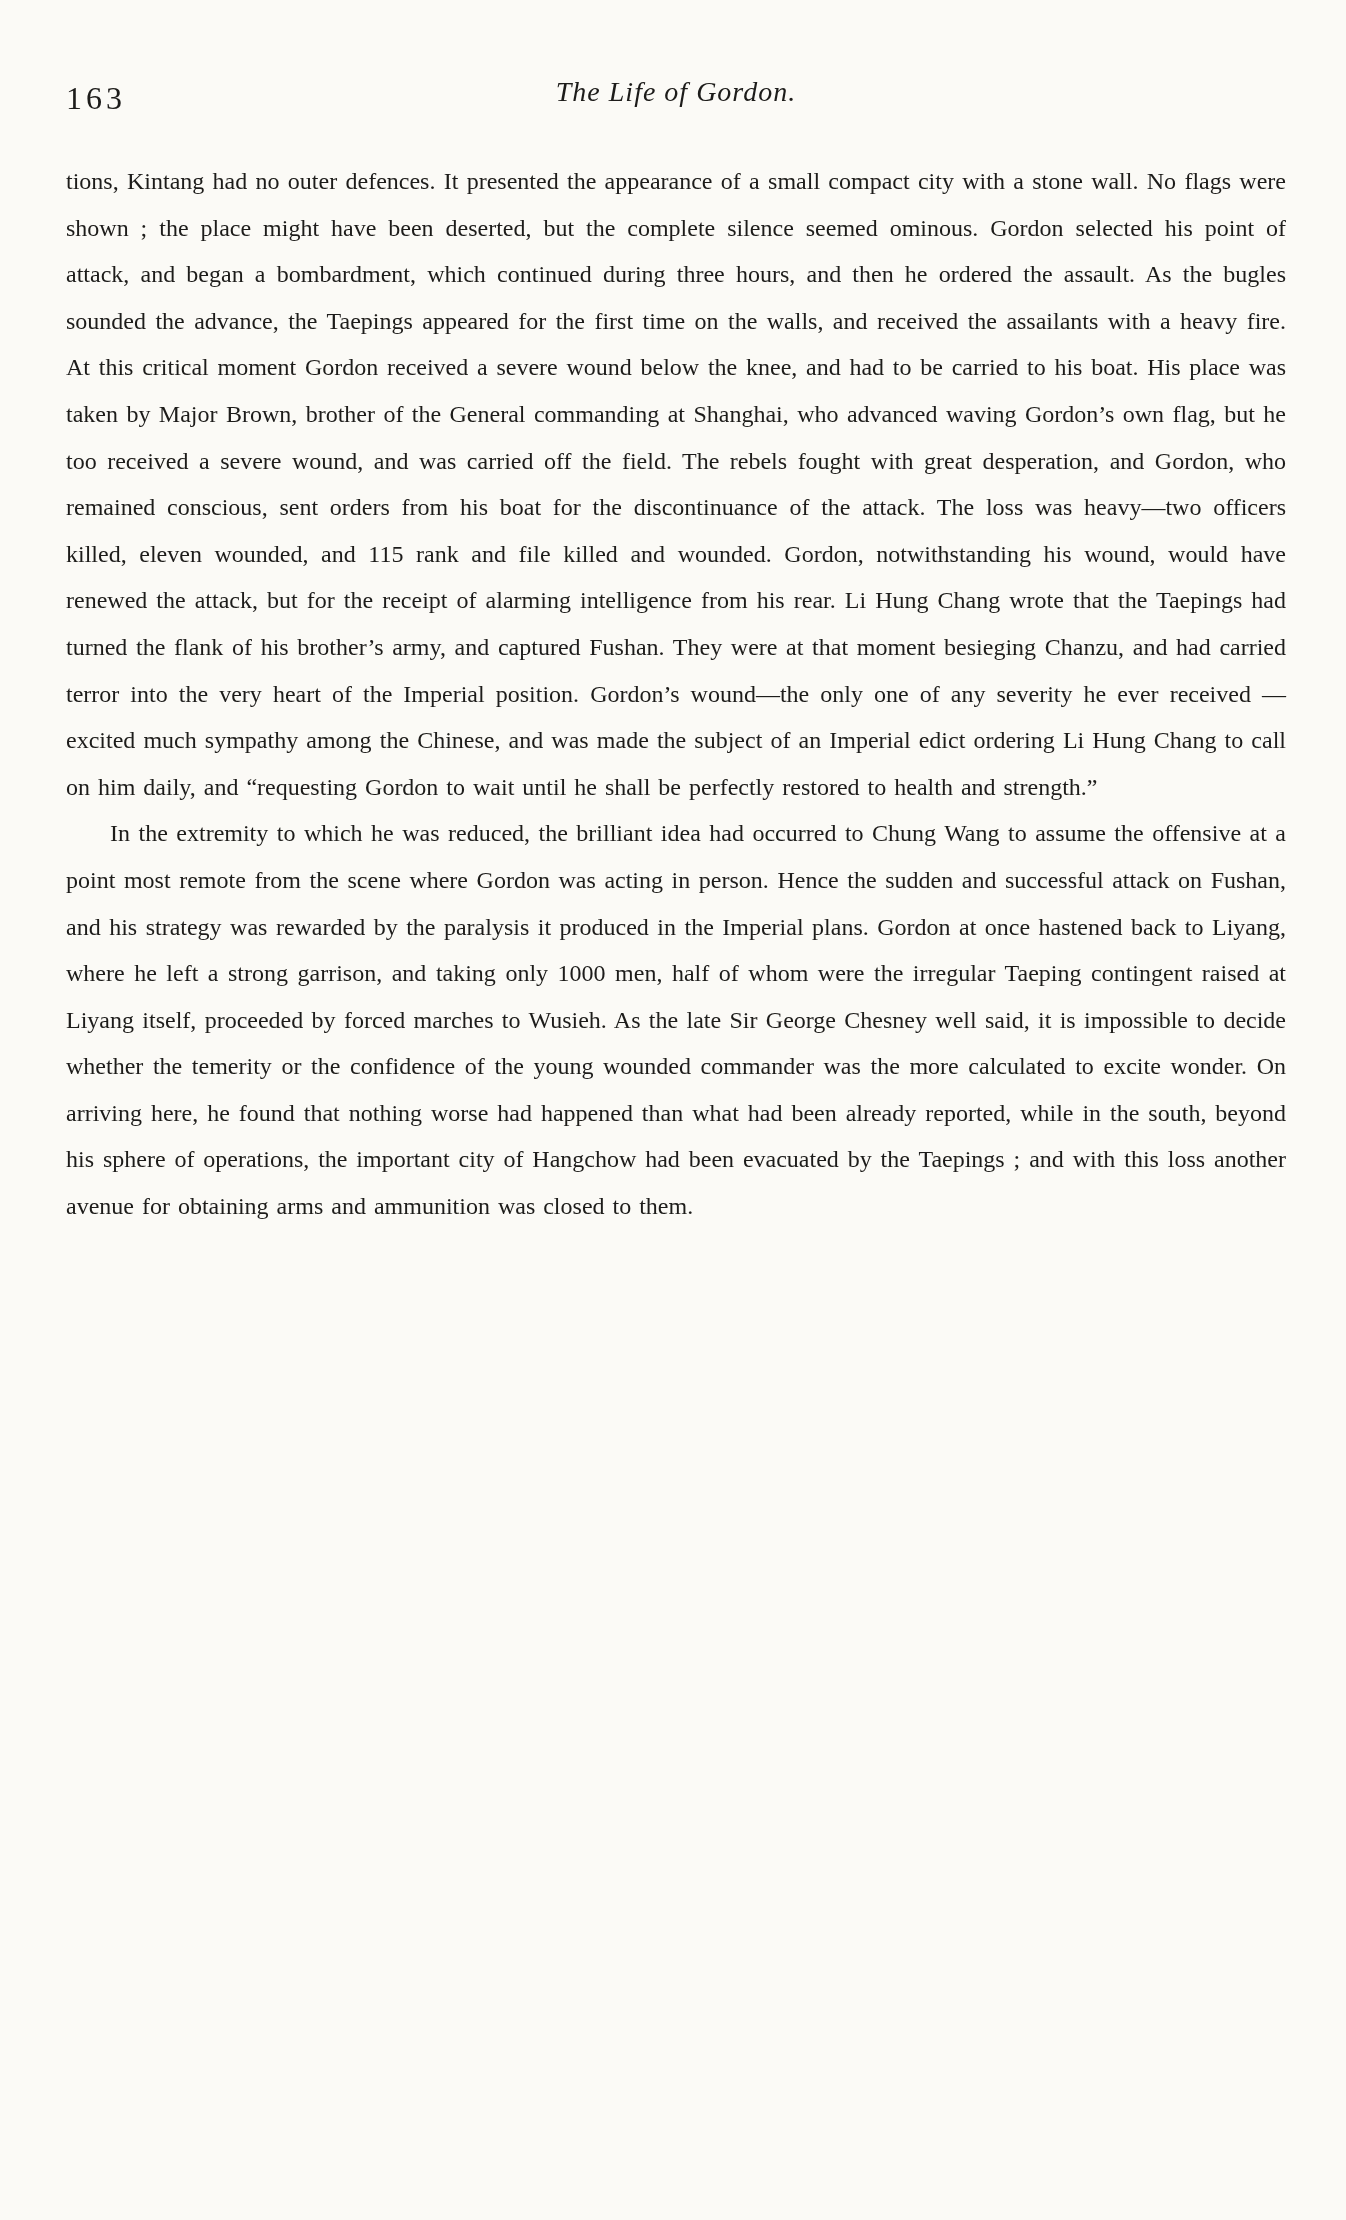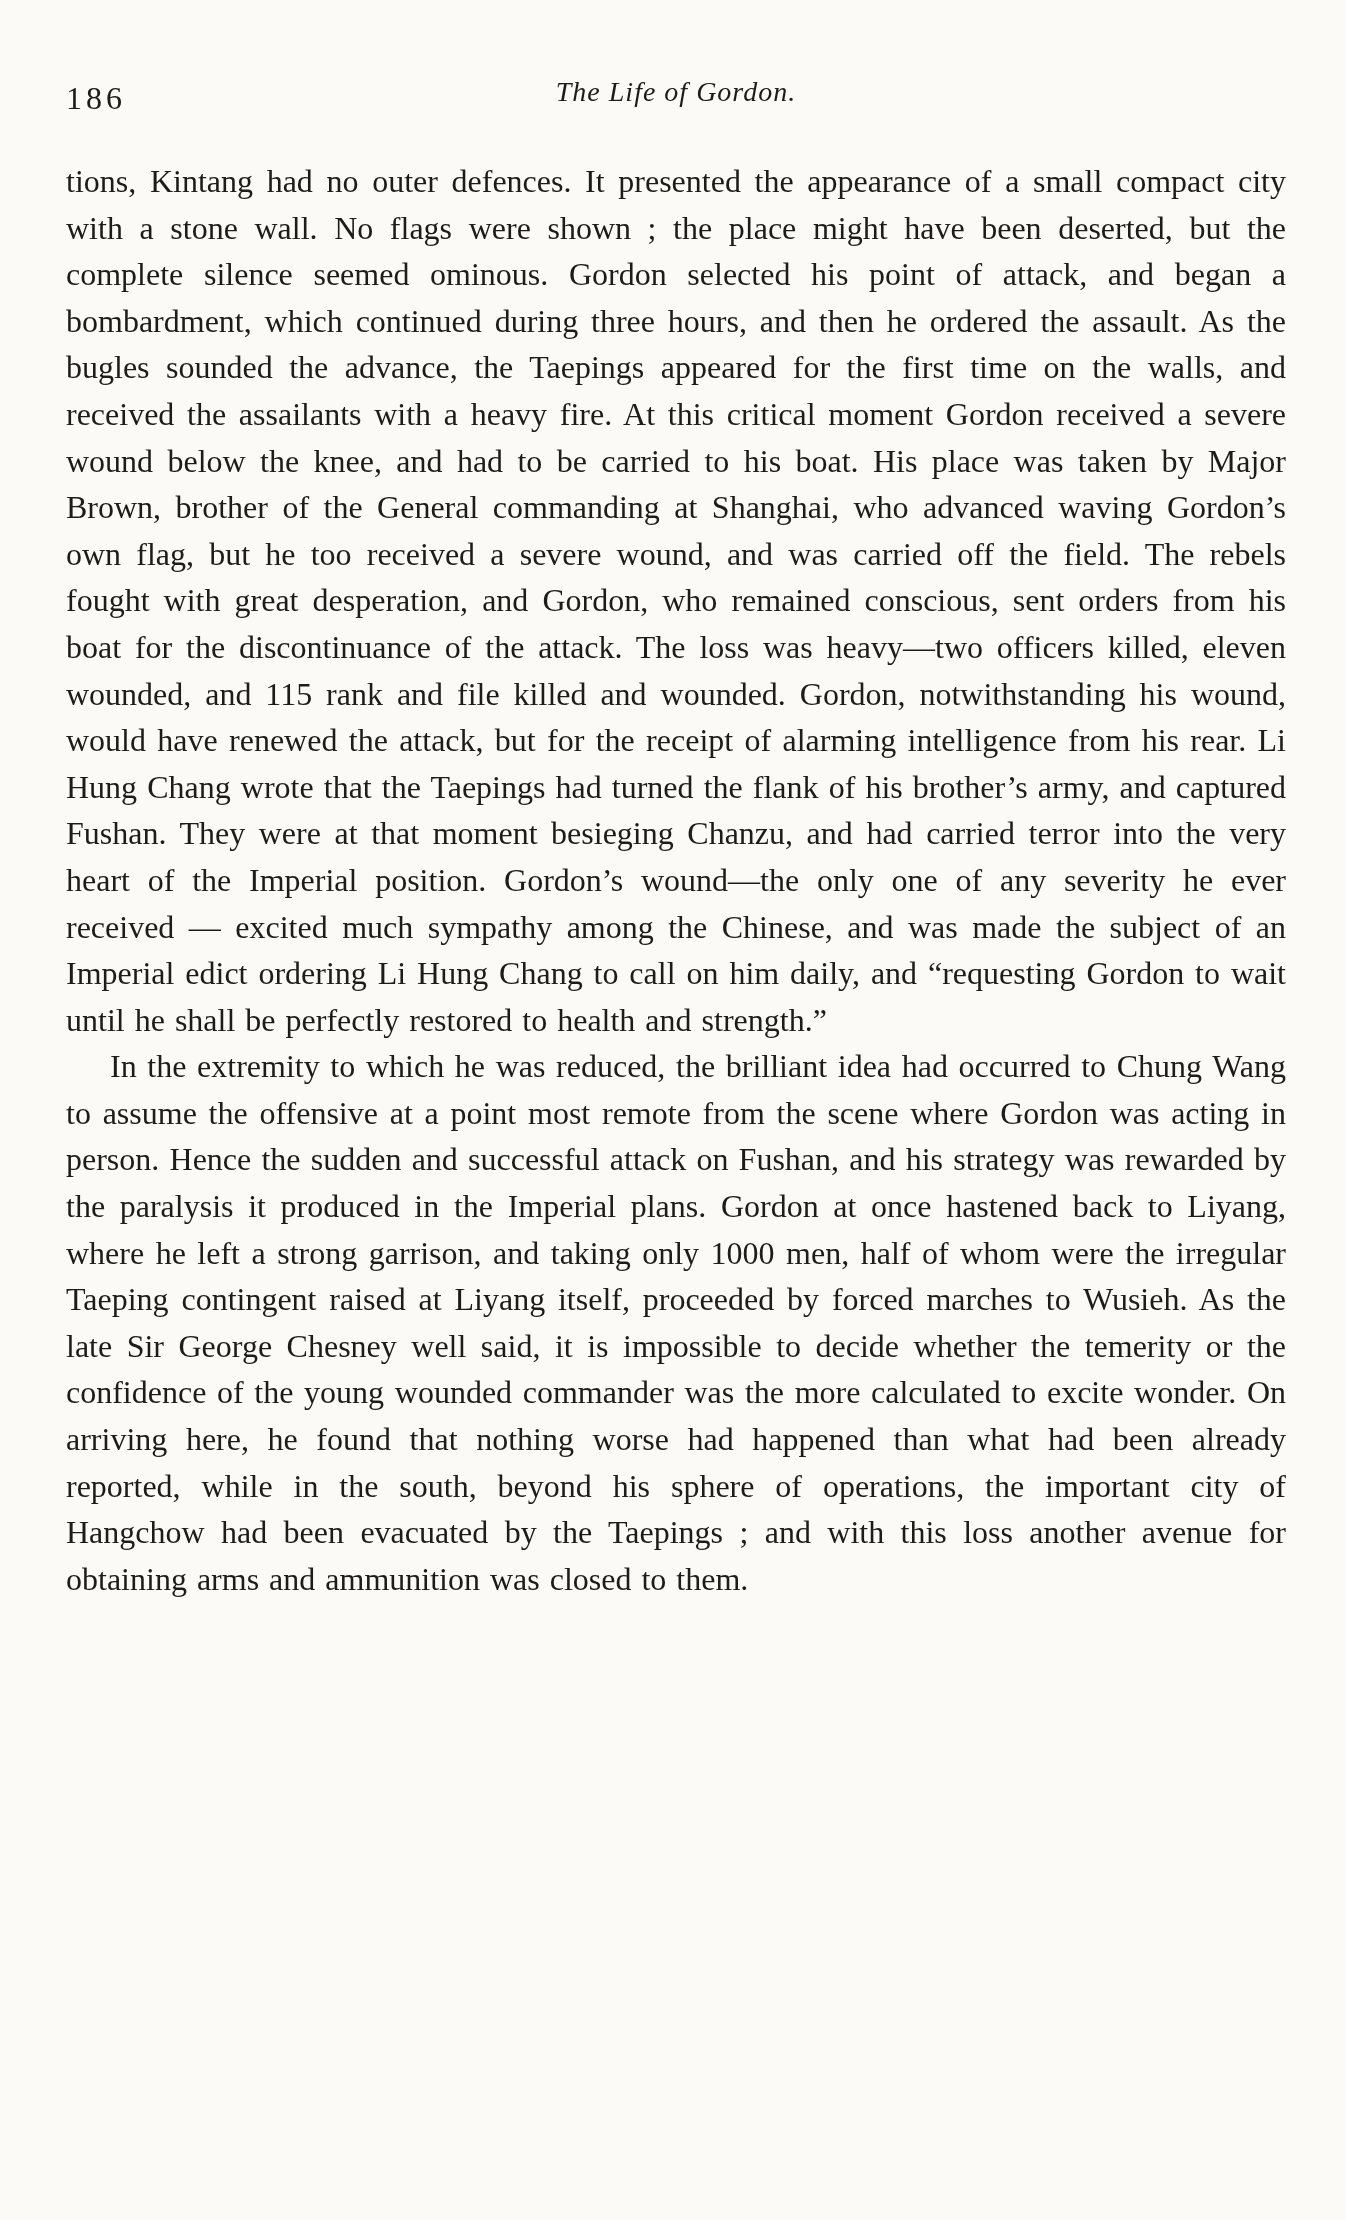--- a/index.html
+++ b/index.html
@@ -36,37 +36,37 @@
     position: absolute;
     left: 50%;
     top: 0;
     transform: translateX(-50%);
     font-style: italic;
     font-size: 28px;
     white-space: nowrap;
     letter-spacing: 1px;
   }
   .text-block {
-    font-size: 32px;
+    font-size: 24px;
     line-height: 46.6px;
     text-align: justify;
     word-spacing: 2px;
   }
   .para {
     margin: 0;
   }
   .para.indented {
     text-indent: 44px;
   }
 </style>
 </head>
 <body>
 
 <div class="page">
   <div class="header">
-    <span class="page-number">186</span>
+    <span class="page-number">163</span>
     <span class="running-title">The Life of Gordon.</span>
   </div>
   <div class="text-block">
     <p class="para">tions, Kintang had no outer defences.  It presented the appearance of a small compact city with a stone wall.  No flags were shown ; the place might have been deserted, but the complete silence seemed ominous. Gordon selected his point of attack, and began a bombardment, which continued during three hours, and then he ordered the assault.  As the bugles sounded the advance, the Taepings appeared for the first time on the walls, and received the assailants with a heavy fire.  At this critical moment Gordon received a severe wound below the knee, and had to be carried to his boat.  His place was taken by Major Brown, brother of the General commanding at Shanghai, who advanced waving Gordon’s own flag, but he too received a severe wound, and was carried off the field.  The rebels fought with great desperation, and Gordon, who remained conscious, sent orders from his boat for the discontinuance of the attack.  The loss was heavy—two officers killed, eleven wounded, and 115 rank and file killed and wounded.  Gordon, notwithstanding his wound, would have renewed the attack, but for the receipt of alarming intelligence from his rear.  Li Hung Chang wrote that the Taepings had turned the flank of his brother’s army, and captured Fushan.  They were at that moment besieging Chanzu, and had carried terror into the very heart of the Imperial position.  Gordon’s wound—the only one of any severity he ever received — excited much sympathy among the Chinese, and was made the subject of an Imperial edict ordering Li Hung Chang to call on him daily, and “requesting Gordon to wait until he shall be perfectly restored to health and strength.”</p>
     <p class="para indented">In the extremity to which he was reduced, the brilliant idea had occurred to Chung Wang to assume the offensive at a point most remote from the scene where Gordon was acting in person.  Hence the sudden and successful attack on Fushan, and his strategy was rewarded by the paralysis it produced in the Imperial plans.  Gordon at once hastened back to Liyang, where he left a strong garrison, and taking only 1000 men, half of whom were the irregular Taeping contingent raised at Liyang itself, proceeded by forced marches to Wusieh.  As the late Sir George Chesney well said, it is impossible to decide whether the temerity or the confidence of the young wounded commander was the more calculated to excite wonder.  On arriving here, he found that nothing worse had happened than what had been already reported, while in the south, beyond his sphere of operations, the important city of Hangchow had been evacuated by the Taepings ; and with this loss another avenue for obtaining arms and ammunition was closed to them.</p>
   </div>
 </div>
 
 </body></html>

